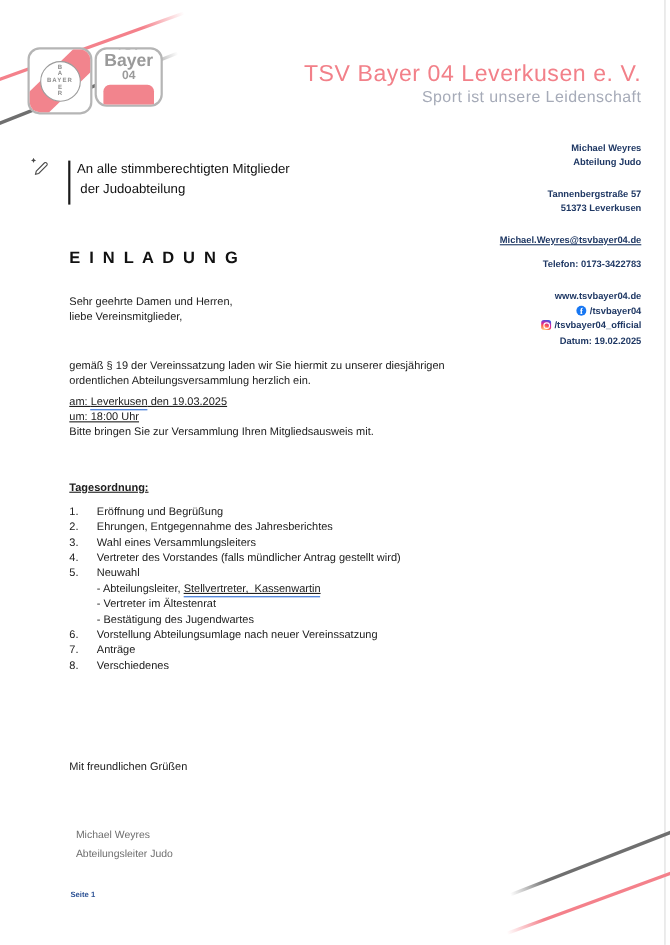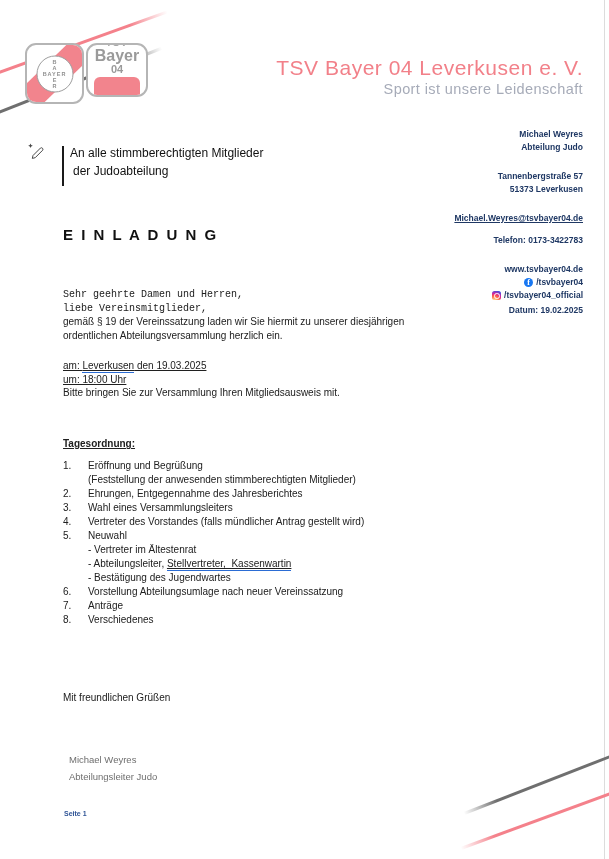--- a/index.html
+++ b/index.html
@@ -101,22 +101,22 @@
   .change-bar { position:absolute; left:62px; top:146px; width:1.5px; height:40px; background:#1a1a1a; }
   .recipient { position:absolute; left:70px; top:144px; font-size:12px; line-height:18px; color:#111; }
   .recipient .line2 { text-indent:3px; }
 
   
   .heading {
     position:absolute; left:63px; top:226px; width:390px; text-align:left;
     font-size:15px; font-weight:bold; letter-spacing:2px; color:#111;
   }
   .block { position:absolute; left:63px; width:385px; font-size:10px; line-height:13.5px; color:#202020; }
-  .b-salutation { top:288px;font-family:Liberation Mono, monospace; }
-  .b-intro { top:315px; }
+  .b-salutation { top:268px; }
+  .b-intro { top:326px; }
   .b-details { top:359px; }
   .u { text-decoration:underline; }
   .grammar { border-bottom:1.5px solid #2b6cd4; padding-bottom:0.5px; }
   .b-agenda-title { top:437px; font-weight:bold; }
   .b-agenda { top:459px; line-height:14px; }
   .agenda-row { display:flex; }
   .agenda-num { width:25px; flex:0 0 25px; }
   .agenda-txt { flex:1; white-space:pre-wrap; }
   .b-deadline { top:638px; }
   .b-closing { top:691px; }
@@ -211,46 +211,42 @@
   </div>
 
   <div class="block b-agenda-title"><span class="u">Tagesordnung:</span></div>
 
   <div class="block b-agenda">
     <div class="agenda-row">
         <span class="agenda-num">1.</span>
         <span class="agenda-txt">Eröffnung und Begrüßung</span>
       </div>
     <div class="agenda-row">
-        <span class="agenda-num"></span>
-        <span class="agenda-txt">(Feststellung der anwesenden stimmberechtigten Mitglieder)</span>
-      </div>
-    <div class="agenda-row">
         <span class="agenda-num">2.</span>
         <span class="agenda-txt">Ehrungen, Entgegennahme des Jahresberichtes</span>
       </div>
     <div class="agenda-row">
         <span class="agenda-num">3.</span>
         <span class="agenda-txt">Wahl eines Versammlungsleiters</span>
       </div>
     <div class="agenda-row">
         <span class="agenda-num">4.</span>
         <span class="agenda-txt">Vertreter des Vorstandes (falls mündlicher Antrag gestellt wird)</span>
       </div>
     <div class="agenda-row">
         <span class="agenda-num">5.</span>
         <span class="agenda-txt">Neuwahl</span>
       </div>
     <div class="agenda-row">
         <span class="agenda-num"></span>
+        <span class="agenda-txt"><span>- Abteilungsleiter, </span><span class="u grammar">Stellvertreter,  Kassenwartin</span></span>
+      </div>
+    <div class="agenda-row">
+        <span class="agenda-num"></span>
         <span class="agenda-txt">- Vertreter im Ältestenrat</span>
-      </div>
-    <div class="agenda-row">
-        <span class="agenda-num"></span>
-        <span class="agenda-txt"><span>- Abteilungsleiter, </span><span class="u grammar">Stellvertreter,  Kassenwartin</span></span>
       </div>
     <div class="agenda-row">
         <span class="agenda-num"></span>
         <span class="agenda-txt">- Bestätigung des Jugendwartes</span>
       </div>
     <div class="agenda-row">
         <span class="agenda-num">6.</span>
         <span class="agenda-txt">Vorstellung Abteilungsumlage nach neuer Vereinssatzung</span>
       </div>
     <div class="agenda-row">

